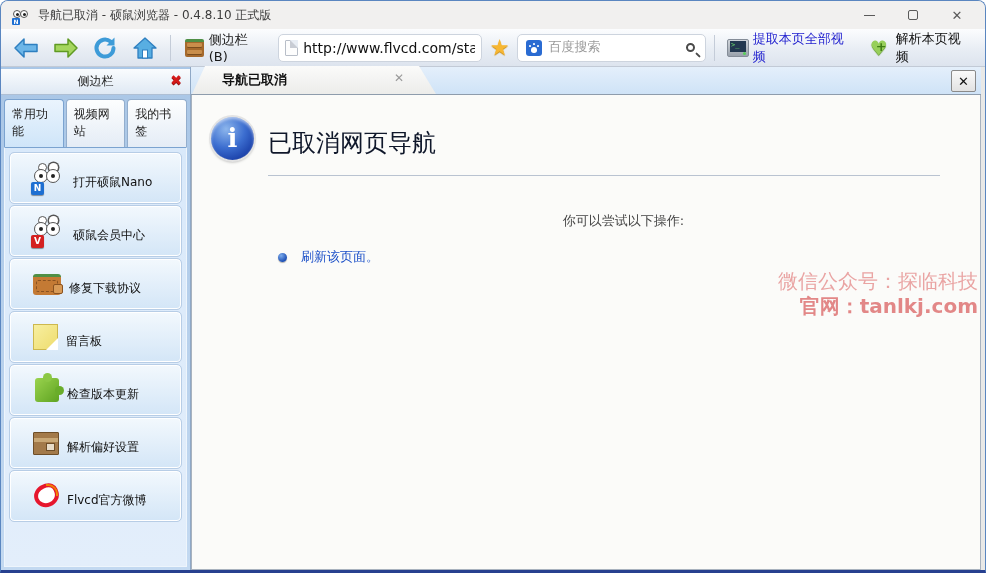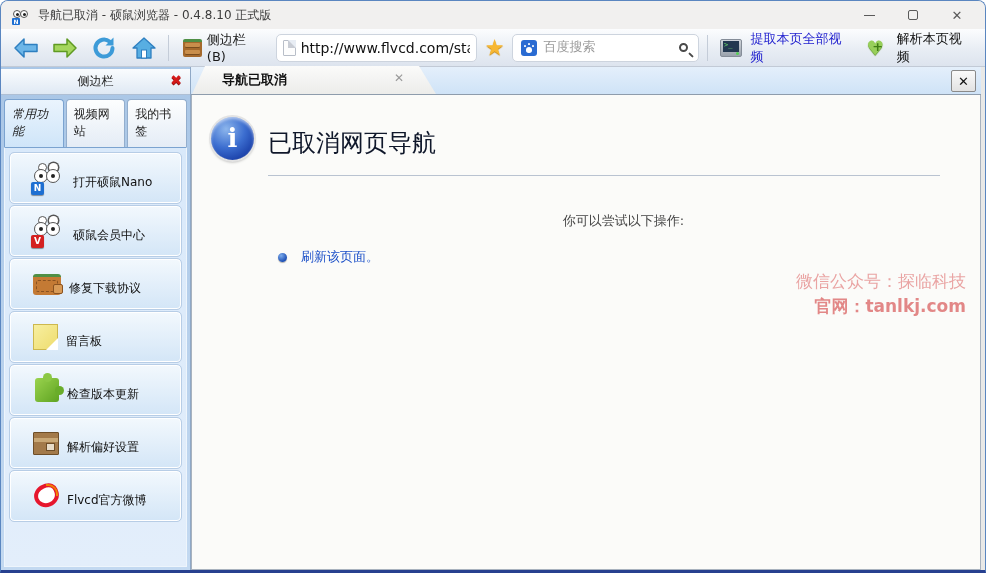--- a/index.html
+++ b/index.html
@@ -38,21 +38,21 @@
   .addressbar input { border:none; outline:none; font-size:14px; color:#111; width:100%; background:transparent; font-family:inherit; }
   .star { font-size:22px; color:#f7b733; text-shadow:0 1px 1px #c88a10; line-height:1; margin:0 2px; }
   .searchbar { width:190px; height:28px; background:#fff; border:1px solid #cdd4de; border-radius:5px; display:flex; align-items:center; padding:0 8px; gap:6px; }
   .baidu-ico { width:16px; height:16px; background:#2a6bd2; border-radius:3px; position:relative; flex:0 0 auto; }
   .baidu-ico::after { content:""; position:absolute; left:5px; top:7px; width:6px; height:6px; background:#fff; border-radius:50% 50% 45% 45%;
       box-shadow:-4px -4px 0 -2px #fff, 4px -4px 0 -2px #fff, 0 -6px 0 -2px #fff; }
   .searchbar input { border:none; outline:none; font-size:13px; width:100%; background:transparent; font-family:Liberation Mono, monospace; color:#333; }
   .searchbar input::placeholder { color:#9a9a9a; opacity:1; }
   .mag { width:9px; height:9px; border:2px solid #4a4a4a; border-radius:50%; position:relative; flex:0 0 auto; margin-right:2px;}
   .mag::after { content:""; position:absolute; width:6px; height:2px; background:#4a4a4a; transform:rotate(45deg); left:7px; top:9px; border-radius:1px; }
-  .tool-link { display:flex; align-items:center; gap:9px; padding:2px 4px; }
+  .tool-link { display:flex; align-items:center; gap:4px; padding:2px 4px; }
   .monitor-ico { width:22px; height:18px; background:linear-gradient(#cfd4da,#9aa2ac); border:1px solid #858d98; border-radius:2px; position:relative; }
   .monitor-ico::before { content:">_"; position:absolute; left:2px; top:1px; right:2px; bottom:4px; background:#233850; color:#6ee06e; font-size:7px; line-height:8px; padding-left:1px; font-family:"DejaVu Sans Mono",monospace; }
   .monitor-ico::after { content:""; position:absolute; right:2px; bottom:1px; width:3px; height:3px; background:#58d058; border-radius:50%; }
   .extract-label { font-size:13px; color:#2424cf; }
   .heart-ico { position:relative; width:22px; height:20px; }
   .heart-ico .h { font-size:20px; line-height:20px; color:#97cf5a; text-shadow:0 1px 1px #5d9428; }
   .heart-ico .p { position:absolute; left:6px; top:1px; font-size:13px; font-weight:bold; color:#3f7d14; }
   .parse-label { font-size:13px; color:#111; }
 
   
@@ -60,21 +60,21 @@
 
   
   .sidebar { width:190px; flex:0 0 auto; display:flex; flex-direction:column; background:linear-gradient(180deg,#a9c6e6,#c3d9f1); border-right:1px solid #8fa8c6; }
   .sb-header { height:26px; margin-top:2px; background:linear-gradient(180deg,#fafcfe,#dfe9f4); border-bottom:1px solid #aebfd4;
                display:flex; align-items:center; position:relative; }
   .sb-title { flex:1; text-align:center; font-size:12px; color:#222; }
   .sb-close { position:absolute; right:8px; top:4px; color:#d41a1a; font-size:14px; font-weight:bold; line-height:1; text-shadow:0 1px 0 #8a0a0a; }
   .sb-tabs { display:flex; padding:4px 3px 0 3px; gap:2px; }
   .sb-tab { font-size:12px; padding:6px 7px 7px 7px; border:1px solid #93aecd; border-bottom:none; border-radius:4px 4px 0 0;
             background:linear-gradient(180deg,#fdfefe,#e4ecf6); color:#222; }
-  .sb-tab.active { background:linear-gradient(180deg,#eaf4fd,#cfe5f9); border-color:#7ba3d0; position:relative; z-index:2;font-style:italic; }
+  .sb-tab.active { background:linear-gradient(180deg,#eaf4fd,#cfe5f9); border-color:#7ba3d0; position:relative; z-index:2; }
   .sb-panel { flex:1; margin:0 3px 3px 3px; background:linear-gradient(180deg,#d9e9fa,#e3eefb); border:1px solid #eef5fc; border-top:1px solid #7ba3d0;
               padding:5px 5px; display:flex; flex-direction:column; gap:3px; overflow:hidden; }
   .side-btn { height:50px; flex:0 0 auto; border:1px solid #ffffff; outline:1px solid #b7cde6; border-radius:4px;
               background:linear-gradient(180deg,#f2f8fd,#d4e6f7); display:flex; align-items:center; padding-left:22px; gap:8px; }
   .side-btn .lbl { font-size:12px; color:#111;margin-top:8px; }
 
   
   .ico { flex:0 0 auto; position:relative; }
   .mouse { width:32px; height:30px; }
   .mouse::before { content:""; position:absolute; top:0; left:5px; width:7px; height:7px; background:#fff; border:1.5px solid #555; border-radius:50%;
@@ -123,21 +123,21 @@
               box-shadow:0 0 0 2px #e3e3e3, 0 2px 3px rgba(0,0,0,.35), inset 0 2px 3px rgba(255,255,255,.55);
               display:flex; align-items:center; justify-content:center; }
   .info-ico .i { color:#fff; font-family:"DejaVu Serif","Liberation Serif",serif; font-weight:bold; font-size:26px; line-height:1; margin-top:-2px; }
   .headwrap { flex:1; padding-top:10px; margin-right:40px; }
   .page-heading { font-size:24px; color:#0f172a; }
   .rule { height:1px; background:#b9c3d1; margin-top:16px; }
   .hint { font-size:13px; color:#444; margin:36px 0 0 75px;text-align:center; }
   .action { display:flex; align-items:center; gap:14px; margin:18px 0 0 86px; }
   .bullet { width:9px; height:9px; border-radius:50%; background:radial-gradient(circle at 35% 30%, #7cabec, #1d4fb4 70%); box-shadow:0 1px 1px rgba(0,0,0,.3); }
   .refresh-link { font-size:13px; color:#1c50c8; }
-  .watermark { position:absolute; right:14px; top:174px; text-align:right; color:rgba(222,110,110,.62); font-size:17px; line-height:25px; }
+  .watermark { position:absolute; right:2px; top:174px; text-align:right; color:rgba(222,110,110,.62); font-size:20px; line-height:25px; }
   .watermark .wm2 { font-weight:bold; color:rgba(216,90,90,.72); }
 </style>
 </head>
 <body>
 
 <div class="window">
 
   <div class="titlebar">
     <span class="app-icon">
       <span class="eye l"></span>

